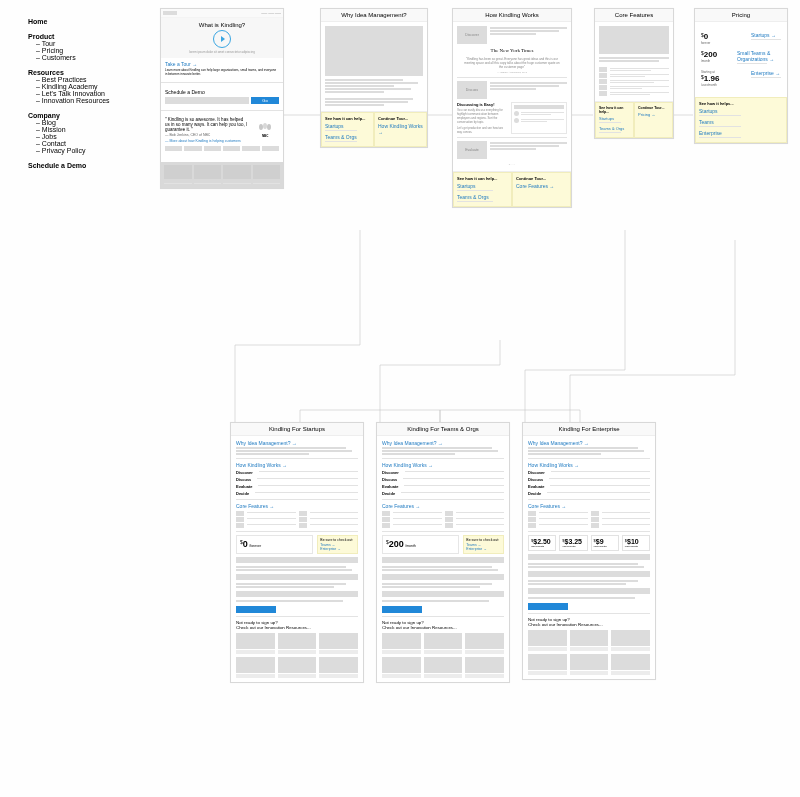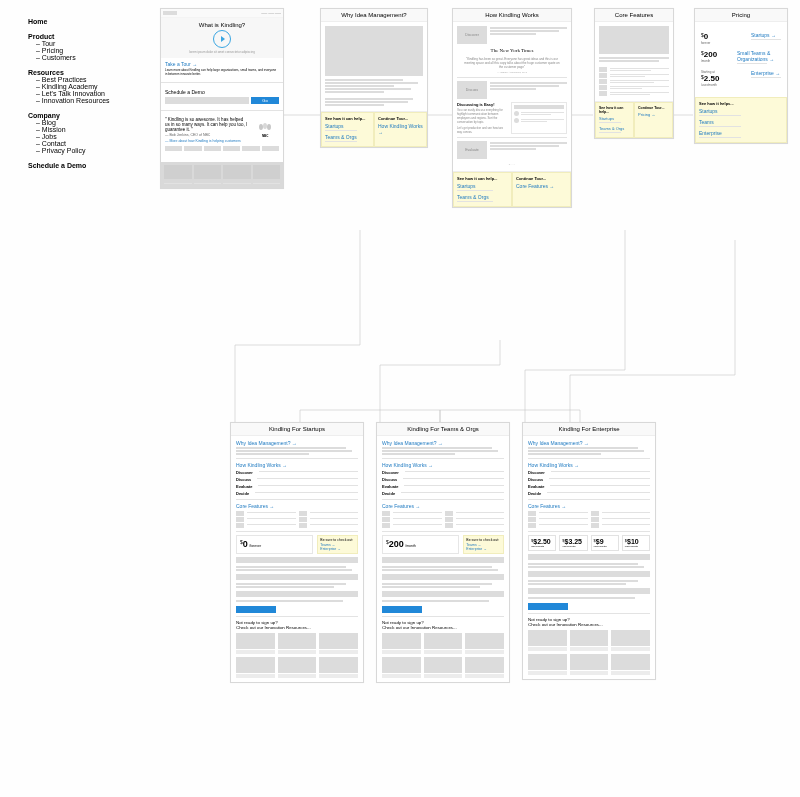--- a/index.html
+++ b/index.html
@@ -380,21 +380,21 @@
           <div class="price-sub">/month</div>
         </div>
         <div style="max-width:44px;text-align:left;">
           <div class="link-blue plan-link">Small Teams &amp; Organizations →</div>
           <div class="gline-thin" style="width:30px"></div>
         </div>
       </div>
       <div class="pricing-row">
         <div>
           <div class="price-sub">Starting at</div>
-          <div><span style="font-size:5px;vertical-align:top;">$</span><span class="price-amt">2.50</span></div>
+          <div><span style="font-size:5px;vertical-align:top;">$</span><span class="price-amt">1.96</span></div>
           <div class="price-sub">/user/month</div>
         </div>
         <div>
           <div class="link-blue plan-link">Enterprise →</div>
           <div class="gline-thin" style="width:30px"></div>
         </div>
       </div>
     </div>
     <div class="note-yellow" style="padding:3px;border-top:1px solid #f1edbc;">
       <div style="font-size:4px;font-weight:bold;">See how it helps...</div>

